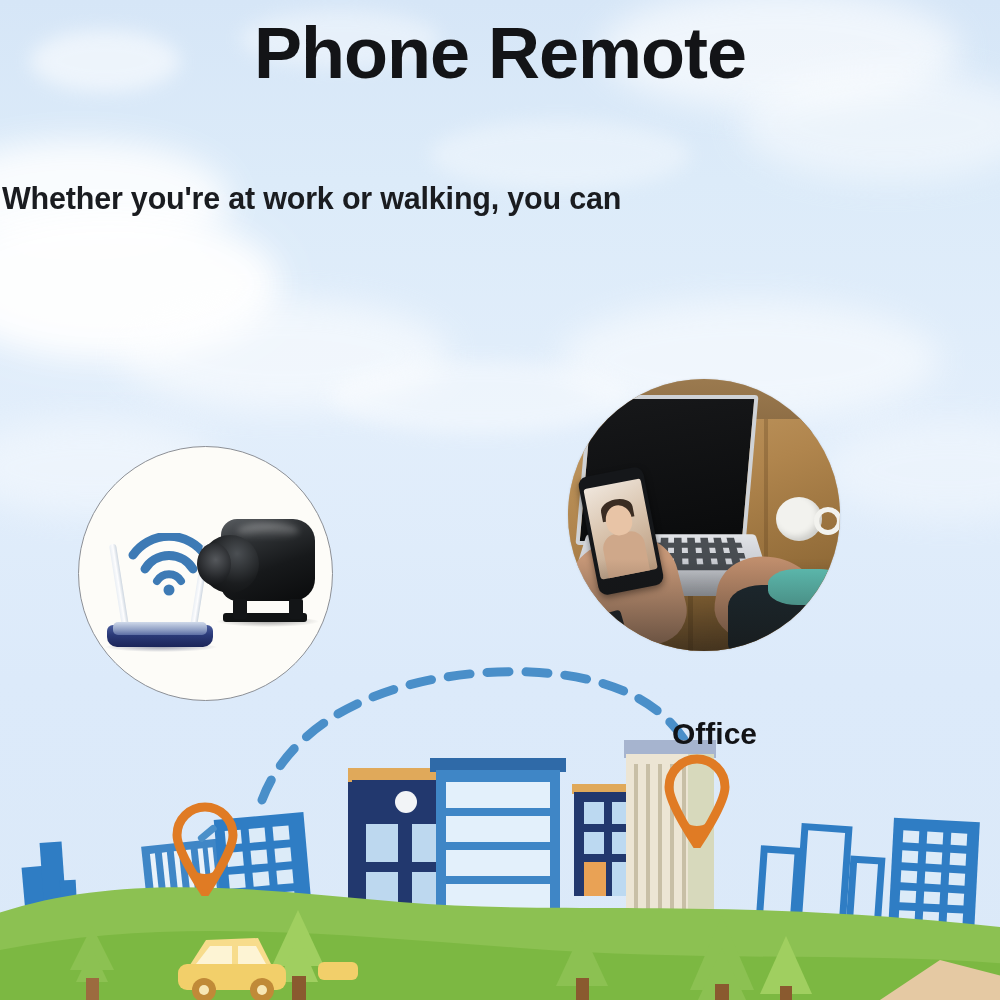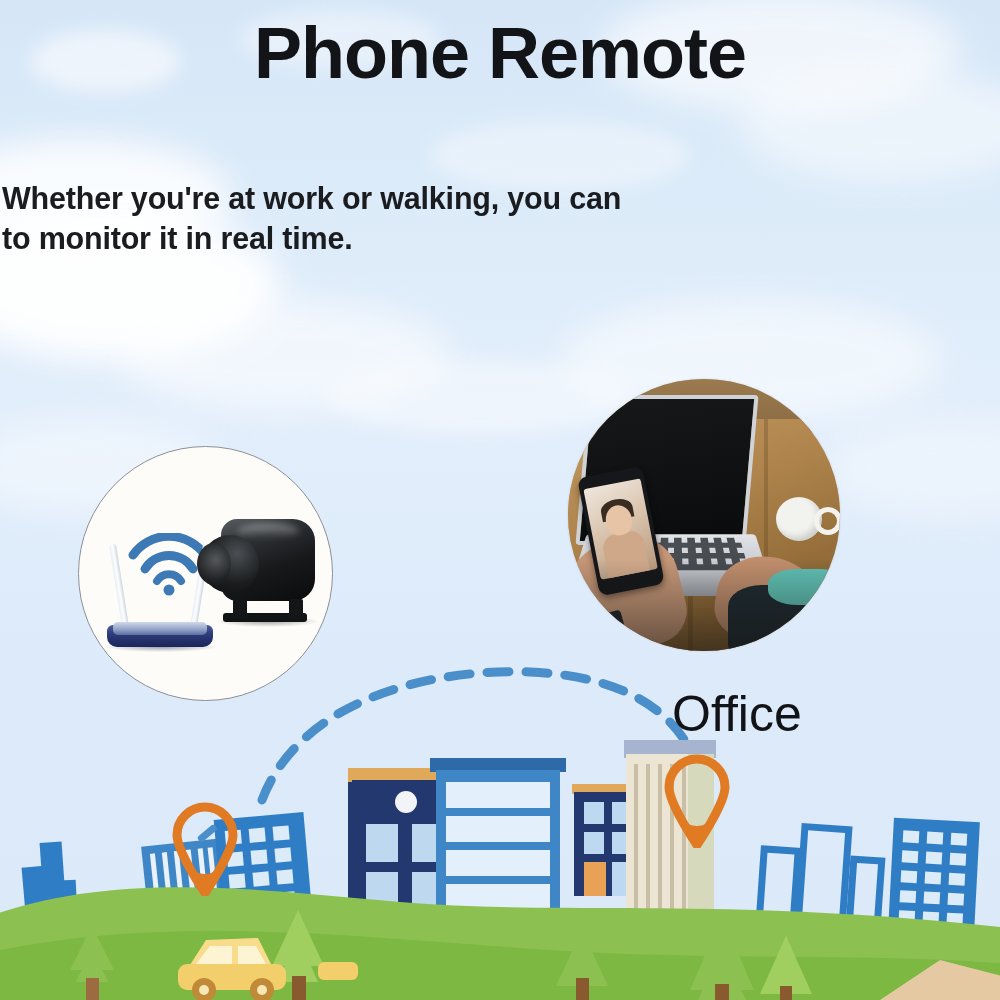--- a/index.html
+++ b/index.html
@@ -25,22 +25,22 @@
     line-height:1.05;
     font-family:"Liberation Sans","DejaVu Sans",sans-serif;
   }
   .subtitle{
     position:absolute;left:2px;right:0;top:168px;text-align:left;
     font-size:30.5px;font-weight:bold;color:#1a1c20;line-height:1.30;
     letter-spacing:-0.2px;
     margin-top:11px;
   }
   .place-label{
-    position:absolute;font-size:50px;font-weight:normal;color:#121316;
-    letter-spacing:0px;white-space:nowrap;
+    position:absolute;font-size:30px;font-weight:bold;color:#121316;
+    letter-spacing:0px;white-space:nowrap;margin-top:32px;
   }
   #label-home{left:130px;top:735px;}
   #label-office{left:672px;top:685px;}
 
   
   .circle-device{
     position:absolute;left:78px;top:446px;width:253px;height:253px;
     border-radius:50%;background:#fdfcf8;border:1.5px solid #8d9096;
     overflow:hidden;
   }
@@ -143,21 +143,20 @@
   <div class="cloud2" style="left:120px;top:300px;width:330px;height:110px;opacity:.55;"></div>
   <div class="cloud2" style="left:560px;top:300px;width:380px;height:120px;opacity:.52;"></div>
   <div class="cloud" style="left:330px;top:360px;width:300px;height:74px;opacity:.42;"></div>
   <div class="cloud2" style="left:-40px;top:420px;width:260px;height:96px;opacity:.40;"></div>
   <div class="cloud2" style="left:820px;top:420px;width:260px;height:100px;opacity:.35;"></div>
 
   <div class="title">Phone Remote</div>
 
   <div class="subtitle">
     <div>Whether you're at work or walking, you can</div>
-    <div>to monitor it in real time.</div>
   </div>
 
   <svg width="1000" height="1000" style="position:absolute;left:0;top:0;">
     <path d="M 262,800 C 300,700 430,668 530,672 C 625,676 680,712 700,772" fill="none" stroke="#4a8fc9" stroke-width="9" stroke-dasharray="22 17" stroke-linecap="round"></path>
   </svg>
 
   <svg class="land" viewBox="0 0 1000 280" preserveAspectRatio="none">
 
     <g>
       <path d="M-10,250 L60,168 L120,196 L185,250 Z" fill="#7ea93f"></path>

